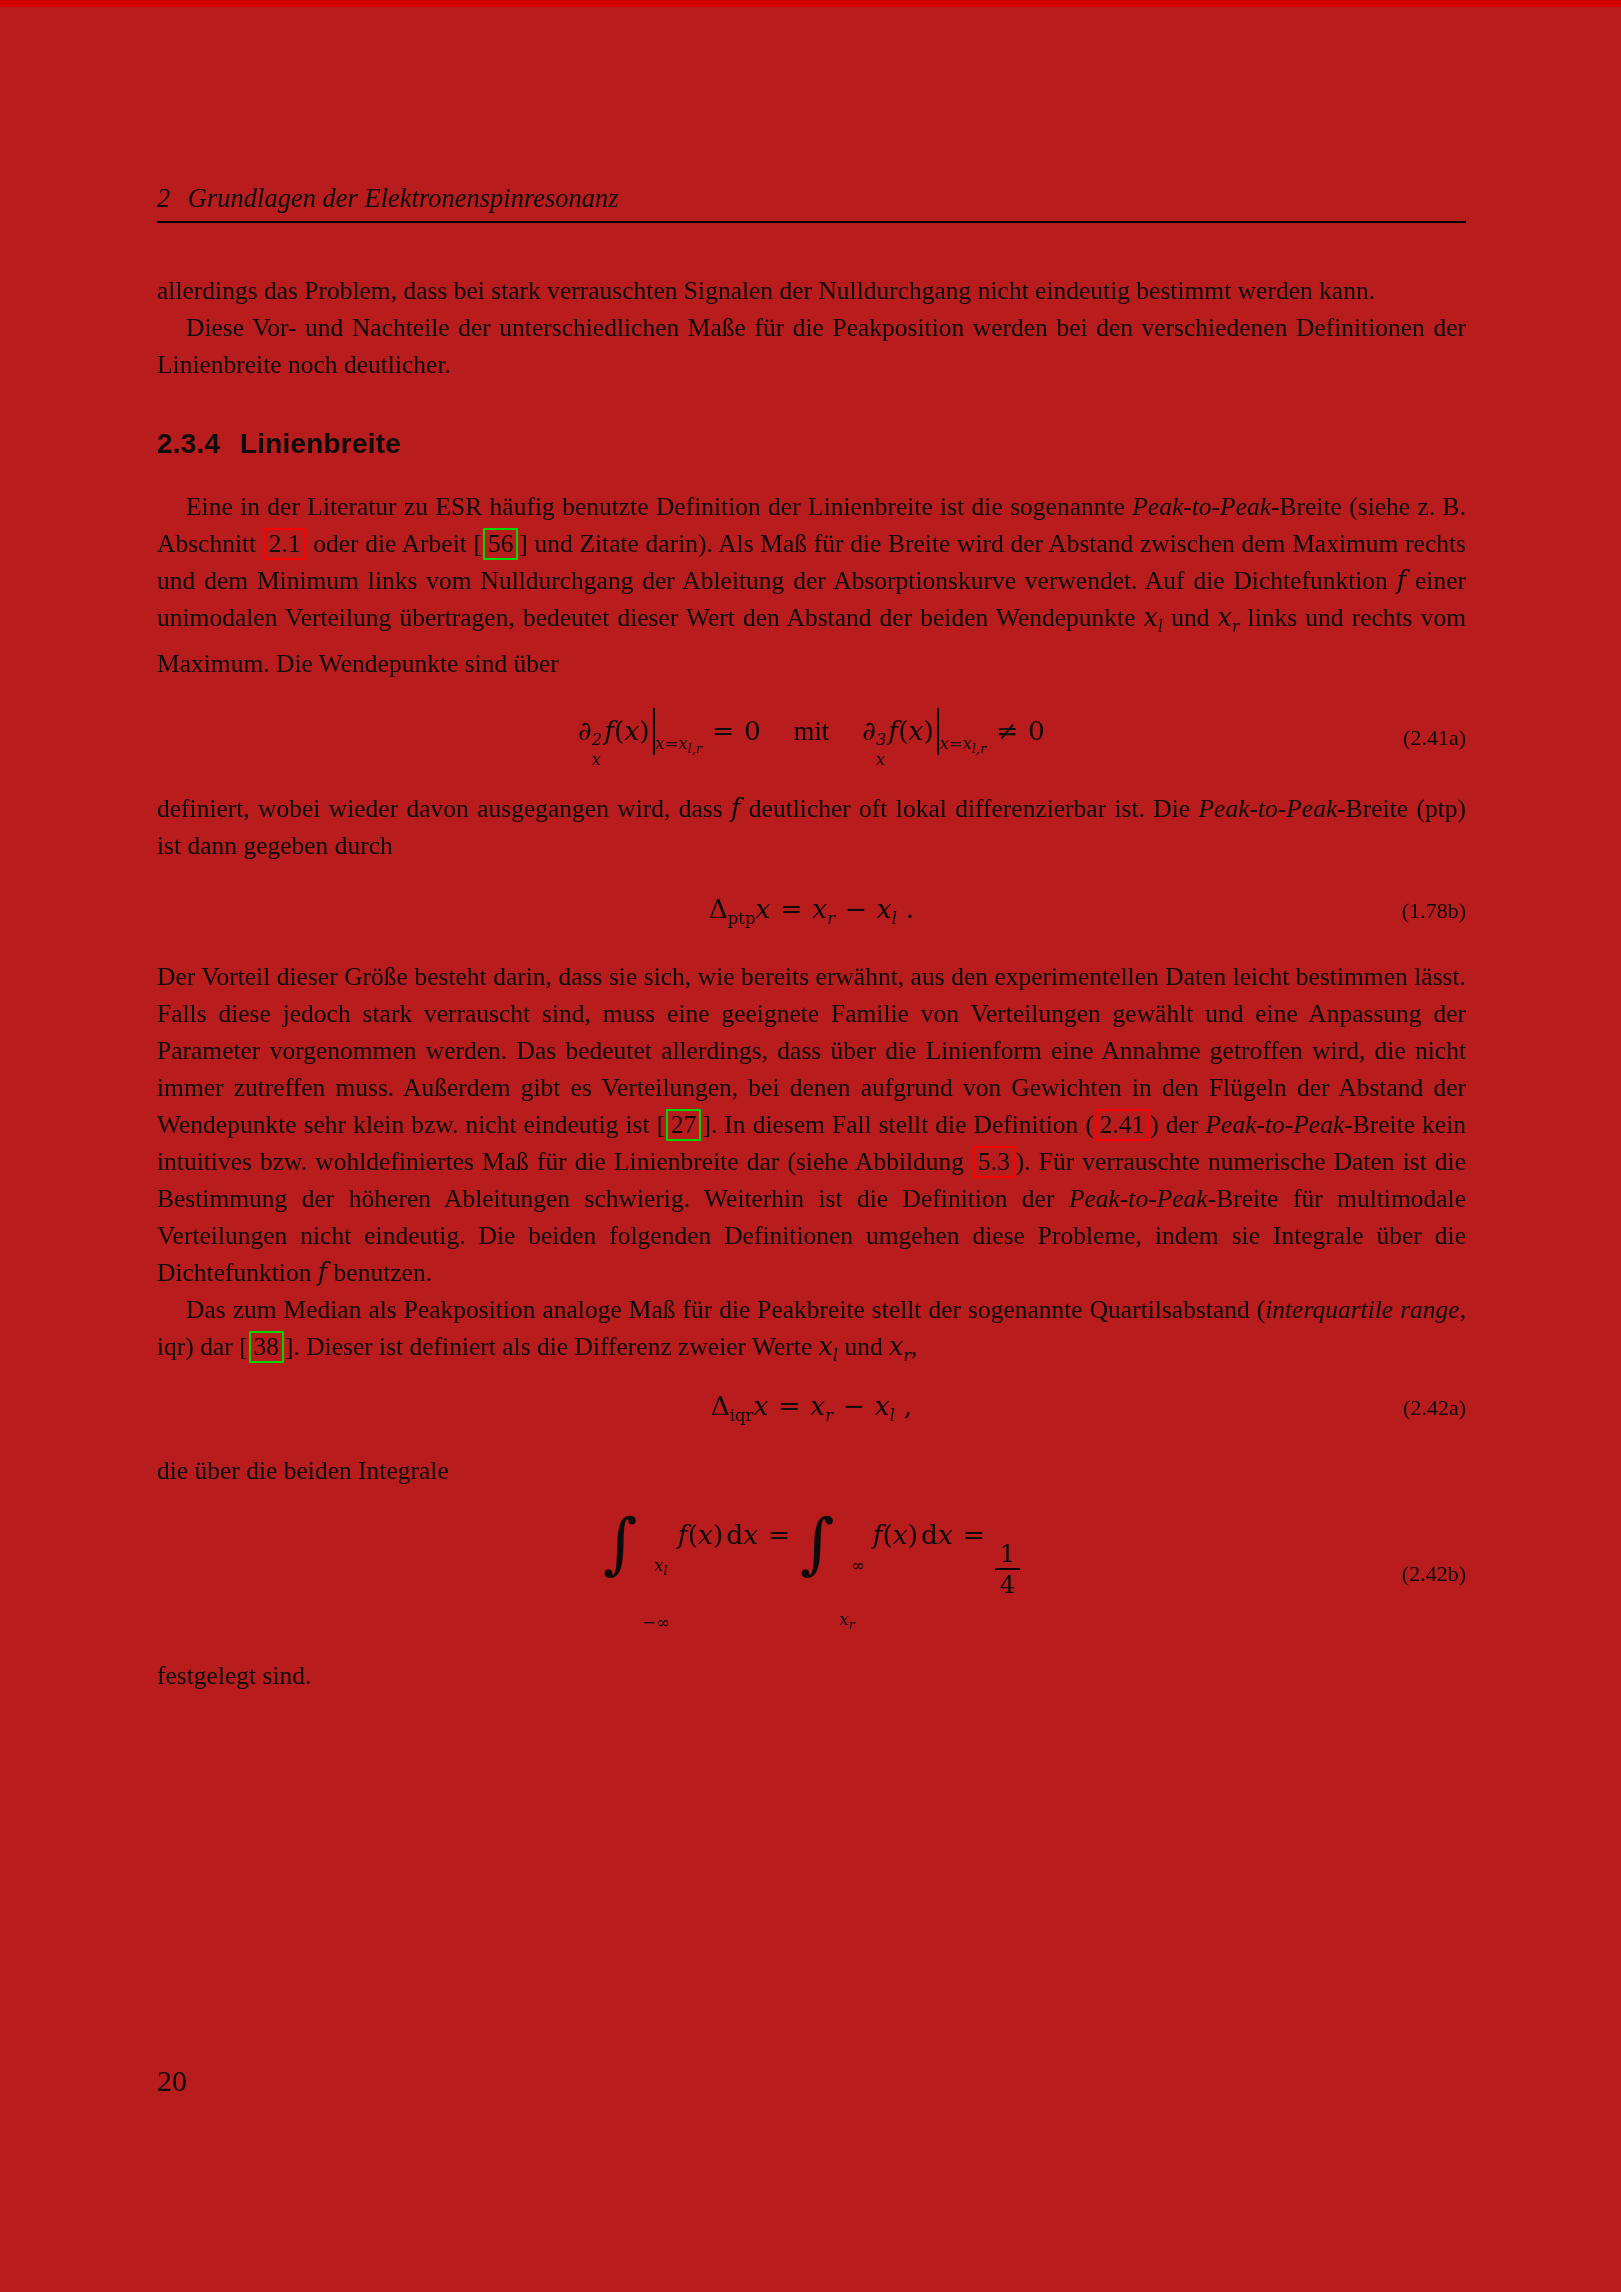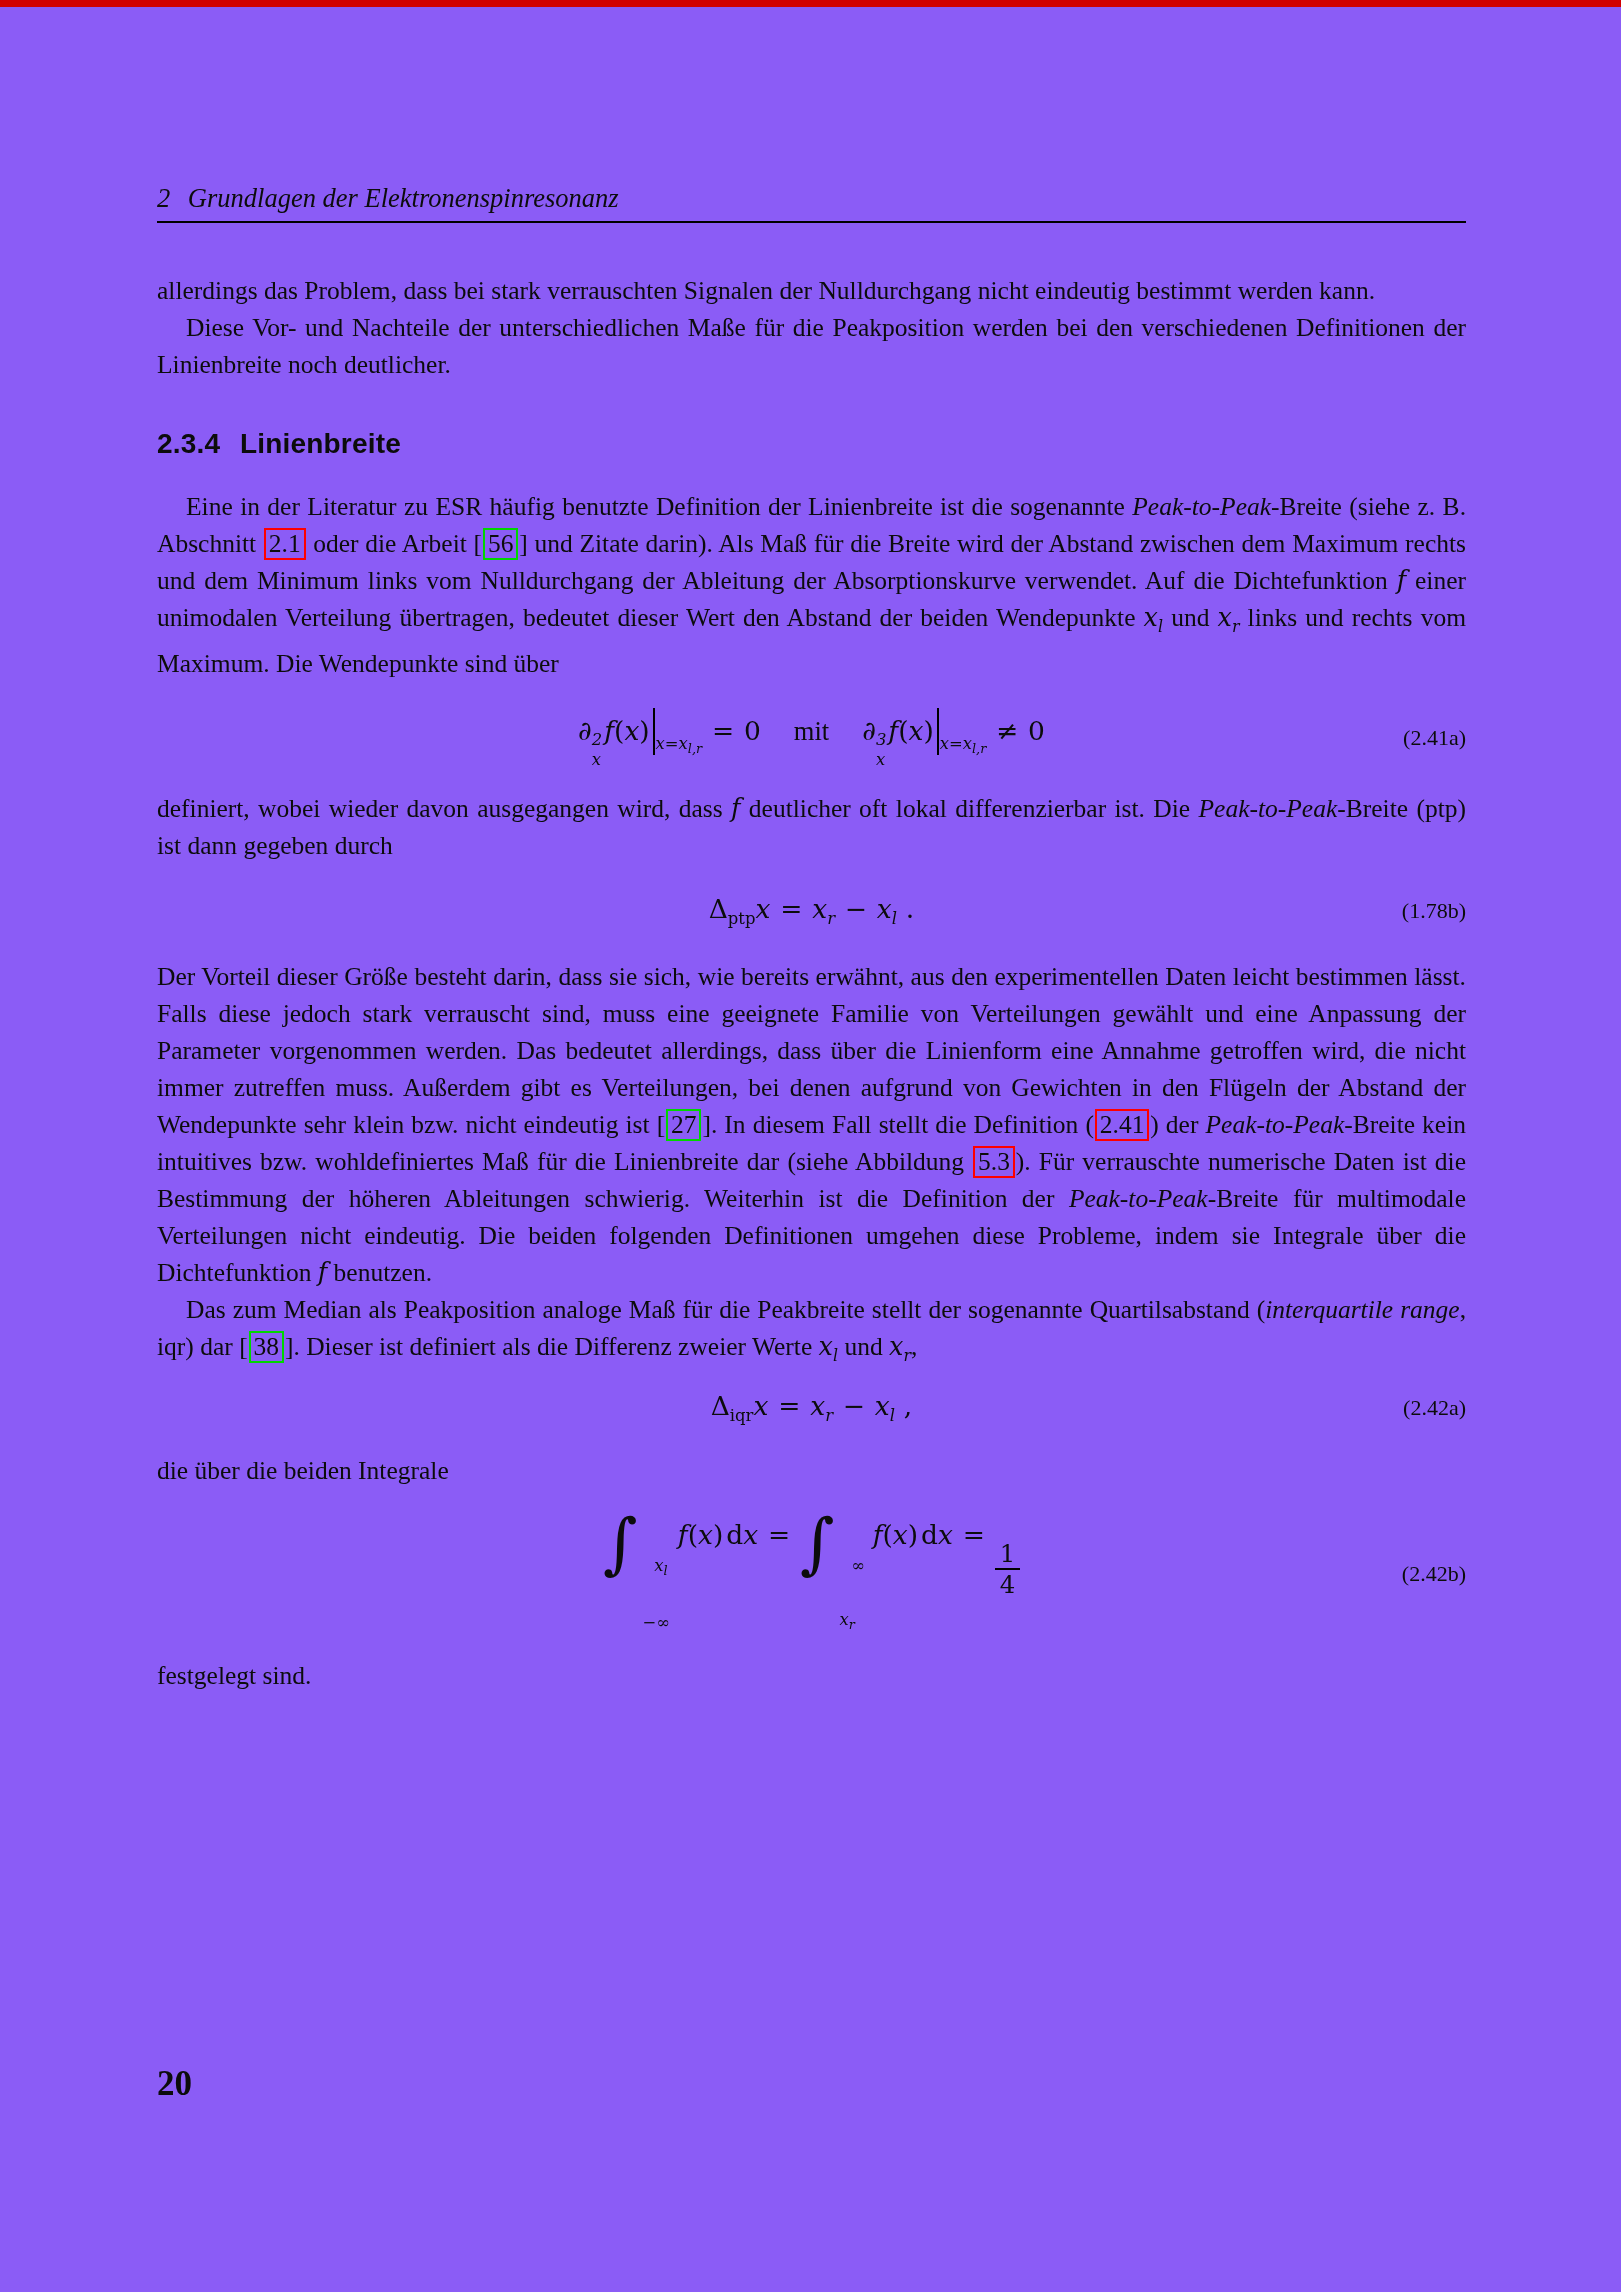--- a/index.html
+++ b/index.html
@@ -1,19 +1,19 @@
 <!DOCTYPE html>
 <html lang="de"><head>
 <meta charset="utf-8">
 <style>
   html,body{margin:0;padding:0;background:#ffffff;}
   .page{
     position:relative;
     width:1621px;height:2293px;
-    background:#8b5cf6;
+    background:#b91c1c;
     overflow:hidden;
     font-family:"Liberation Serif", serif;
     color:#0c0c0c;
     box-sizing:border-box;
     padding:0 155px 0 157px;
   }
   .top-strip{
     position:absolute;top:0;left:0;width:1621px;height:6.9px;
     background:#d10000;
   }
@@ -94,22 +94,21 @@
   .fx{margin-left:7.8px;}
   .dd{margin-left:2.9px;}
   .frac{
     display:inline-flex;flex-direction:column;align-items:center;
     vertical-align:-0.72em;line-height:1.15;font-size:0.92em;
   }
   .frac .num{padding:0 4.9px;}
   .frac .den{border-top:2px solid #000;padding:1px 4.9px 0 4.9px;}
   .page-number{
     position:absolute;left:157px;top:2064px;
-    font-size:35px;
-    font-weight:bold;
+    font-size:30px;
   }
 </style>
 </head>
 <body>
 
 <div class="page">
   <div class="top-strip"></div>
 
   <h1 class="chapter-header"><span class="num">2</span><span>Grundlagen der Elektronenspinresonanz</span></h1>
   <hr class="header-rule">

